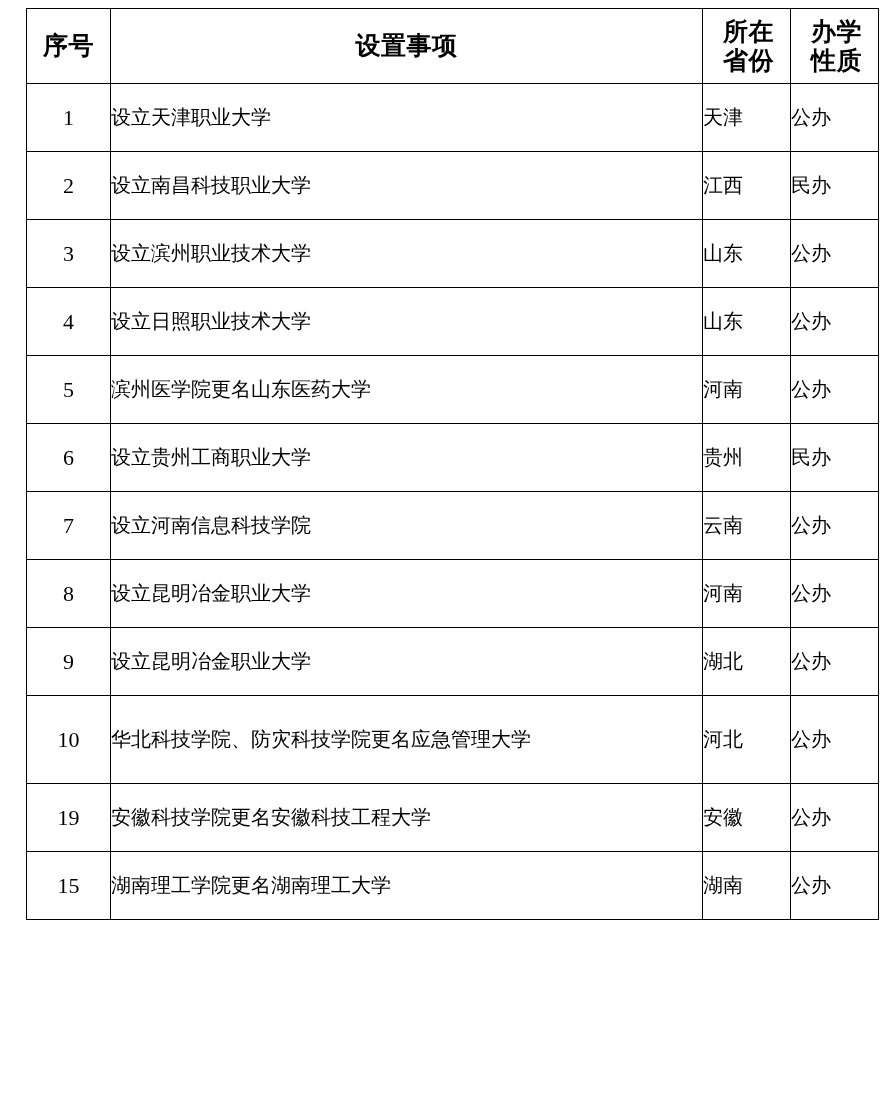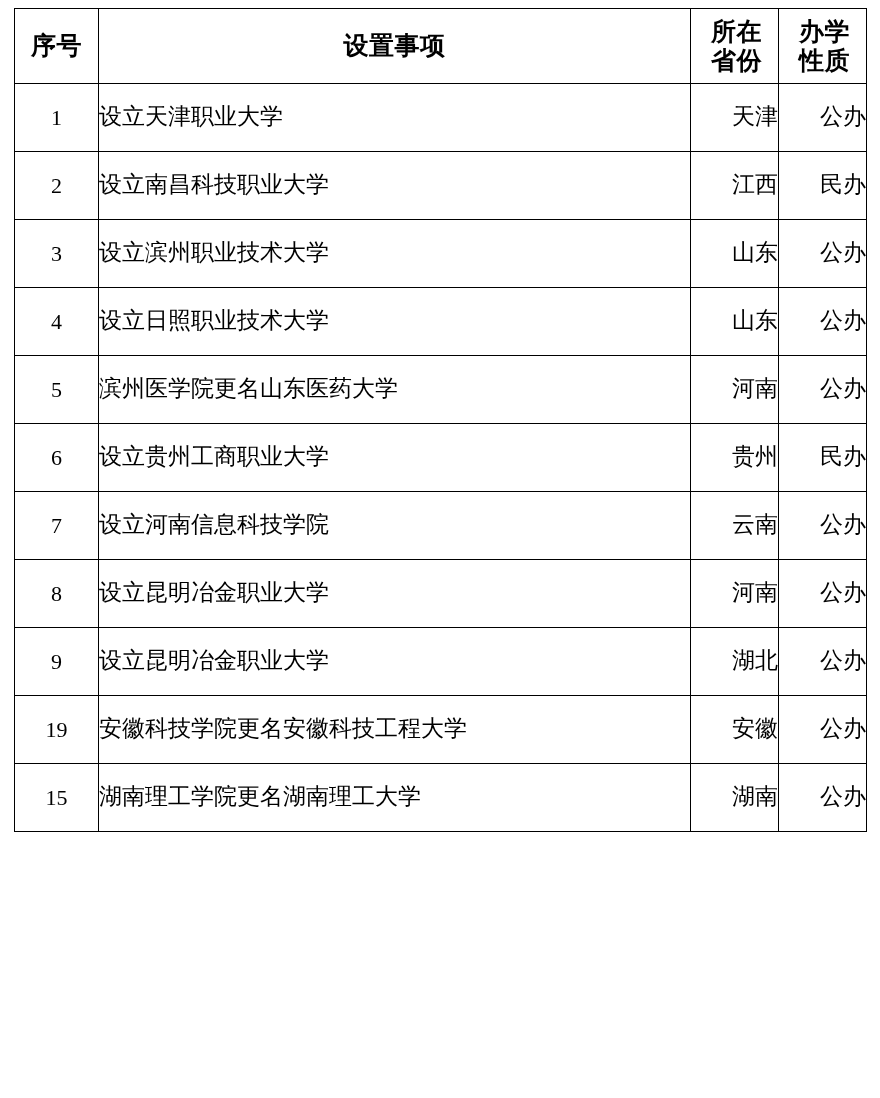--- a/index.html
+++ b/index.html
@@ -11,21 +11,21 @@
     width: 880px;
     height: 1098px;
     font-family: "Liberation Serif", "DejaVu Serif", serif;
     color: #000000;
   }
   .page {
     width: 749px;
     height: 1098px;
     position: relative;
     box-sizing: border-box;
-    padding: 8px 14px 0 14px;
+    padding: 8px 14px 0 26px;
   }
   table.data-table {
     width: 852px;
     border-collapse: collapse;
     table-layout: fixed;
   }
   table.data-table td,
   table.data-table th {
     border: 1.6px solid #000000;
     padding: 0;
@@ -44,33 +44,33 @@
     height: 74px;
     letter-spacing: 0.5px;
   }
   th .hdr-narrow {
     display: block;
     width: 2.2em;
     margin: 0 auto;
     text-align: right;
   }
   tbody td {
-    font-size: 23px;
+    font-size: 20px;
     line-height: 1.42;
   }
   td.cell-index {
     text-align: center;
     font-size: 22px;
   }
   td.cell-item {
     text-align: left;
     padding: 7px 10px 7px 12px;
   }
   td.cell-prov, td.cell-type {
-    text-align: right;
+    text-align: left;
   }
   tbody tr { height: 68px; }
   tbody tr.tall { height: 88px; }
 </style>
 </head>
 <body>
 
 <div class="page">
   <table class="data-table">
     <colgroup>
@@ -141,20 +141,26 @@
           <td class="cell-item">设立昆明冶金职业大学</td>
           <td class="cell-prov">河南</td>
           <td class="cell-type">公办</td>
         </tr>
         <tr>
           <td class="cell-index">9</td>
           <td class="cell-item">设立昆明冶金职业大学</td>
           <td class="cell-prov">湖北</td>
           <td class="cell-type">公办</td>
         </tr>
+        <tr class="tall">
+          <td class="cell-index">10</td>
+          <td class="cell-item">华北科技学院、防灾科技学院更名应急管理大学</td>
+          <td class="cell-prov">河北</td>
+          <td class="cell-type">公办</td>
+        </tr>
         <tr>
           <td class="cell-index">19</td>
           <td class="cell-item">安徽科技学院更名安徽科技工程大学</td>
           <td class="cell-prov">安徽</td>
           <td class="cell-type">公办</td>
         </tr>
         <tr>
           <td class="cell-index">15</td>
           <td class="cell-item">湖南理工学院更名湖南理工大学</td>
           <td class="cell-prov">湖南</td>

